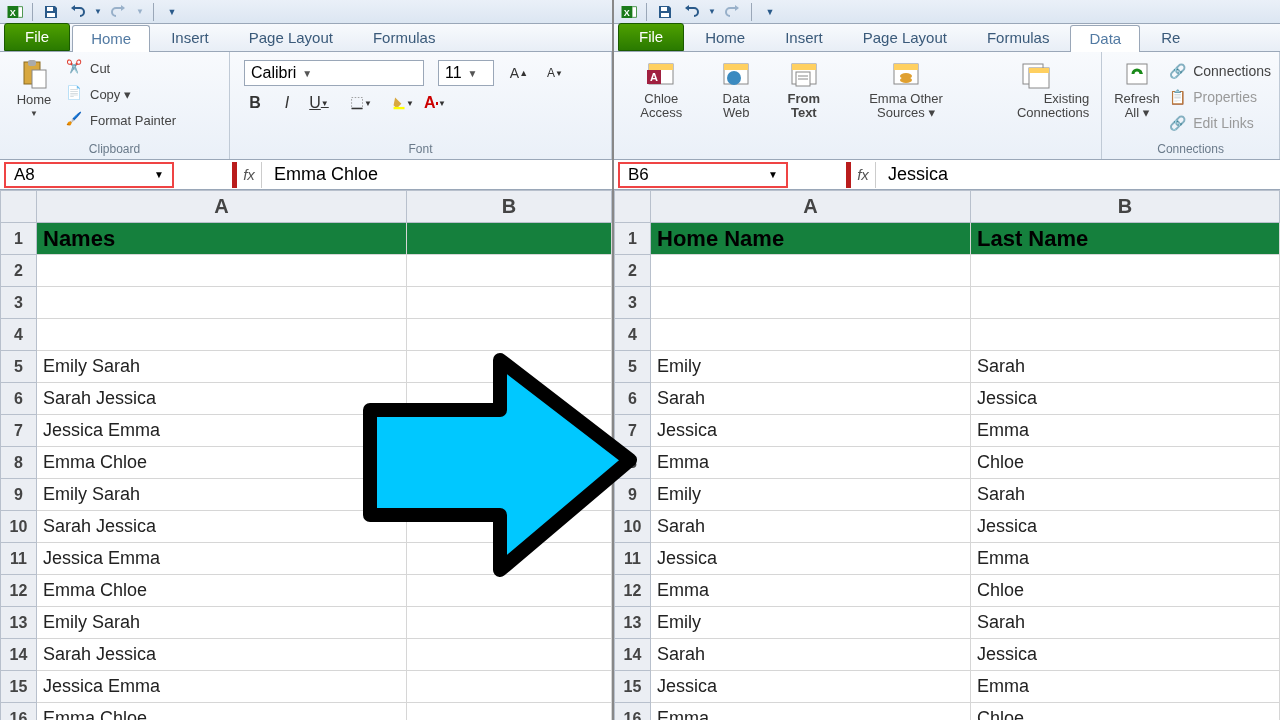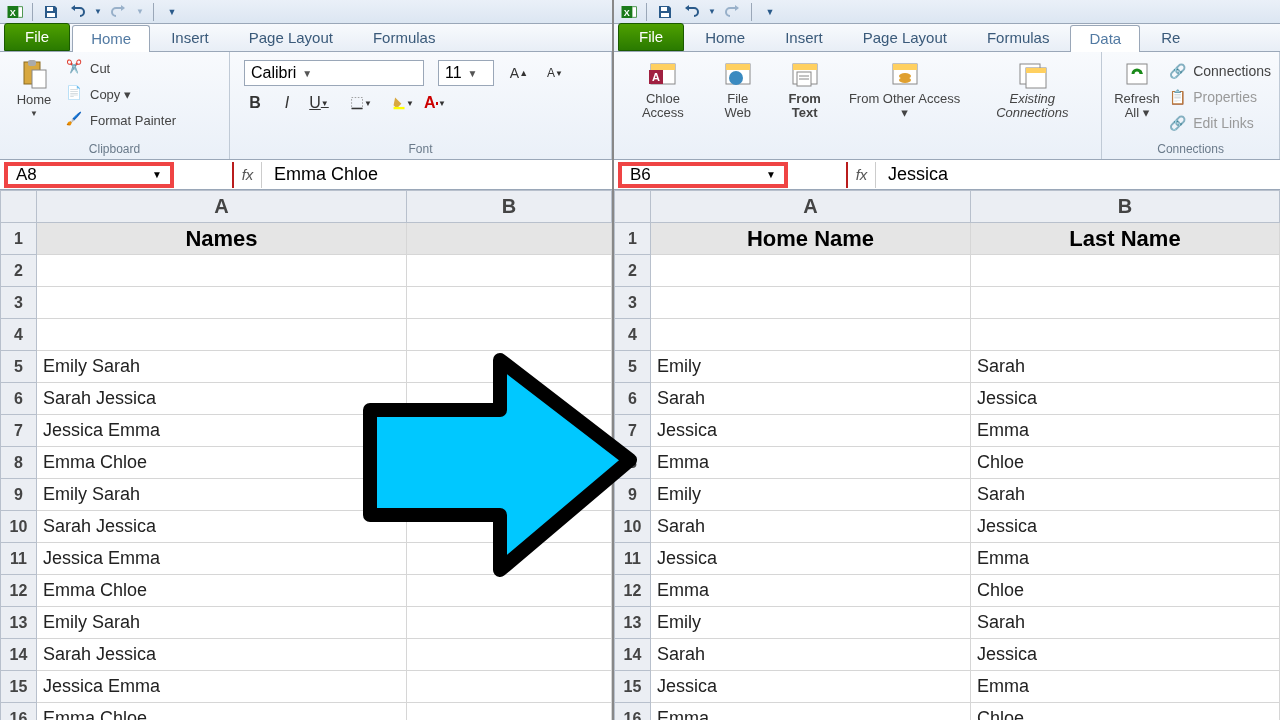--- a/index.html
+++ b/index.html
@@ -28,32 +28,32 @@
 .small-row .si { width:18px; height:18px; }
 .stack { display:flex; flex-direction:column; gap:2px; }
 
 .font-row1 { display:flex; gap:14px; align-items:center; margin-bottom:6px;}
 .font-sel { height:26px; border:1px solid #9aa7b8; background:#fff; font-size:16px; padding:0 6px; display:flex; align-items:center; gap:6px;}
 .font-sel .dd { font-size:10px; color:#555; }
 .font-row2 { display:flex; gap:10px; align-items:center; }
 .fbtn { width:22px; height:22px; display:flex; align-items:center; justify-content:center; font-size:16px; color:#333; cursor:pointer;}
 
 .formula-bar { height:30px; border-bottom:1px solid #9aa7b8; display:flex; align-items:center; background:#fff; }
-.namebox { width:170px; height:26px; margin:0 4px; border:4px solid #ef4444; display:flex; align-items:center; padding:0 8px; font-size:17px; background:#fff;justify-content:space-between; }
+.namebox { width:170px; height:26px; margin:0 4px; border:2px solid #ef4444; display:flex; align-items:center; padding:0 8px; font-size:17px; background:#fff;justify-content:space-between; }
 .namebox .dd { margin-left:auto; font-size:10px; }
-.fx-btn { width:30px; height:26px; display:flex; align-items:center; justify-content:center; font-style:italic; font-size:15px; color:#555; border-left:2px solid #b91c1c; border-right:1px solid #ccc; margin:0 4px;}
+.fx-btn { width:30px; height:26px; display:flex; align-items:center; justify-content:center; font-style:italic; font-size:15px; color:#555; border-left:5px solid #b91c1c; border-right:1px solid #ccc; margin:0 4px;}
 .formula-input { flex:1; height:26px; padding:0 8px; font-size:18px; border:none; outline:none; }
 
 .grid { position:relative; font-size:18px; color:#222; }
 .grid table { border-collapse:collapse; width:100%; table-layout:fixed; }
 .grid th, .grid td { border:1px solid #d6d6d6; height:32px; padding:0 6px; text-align:left; overflow:hidden; white-space:nowrap;}
 .grid .rowhead { width:36px; background:#ebeef3; text-align:center; font-size:16px; color:#444; border:1px solid #b8c0cc;}
 .grid .colhead { background:#ebeef3; text-align:center; font-size:20px; color:#444; height:26px; border:1px solid #b8c0cc;}
 .grid .corner { width:36px; background:#ebeef3; border:1px solid #b8c0cc;}
-.grid .hdr-cell { background:#e5e5e5; font-weight:bold; text-align:center; font-size:22px; color:#000; }
+.grid .hdr-cell { background:#15803d; font-weight:bold; font-size:22px; color:#000; }
 
 .arrow-overlay { position:absolute; left:330px; top:340px; width:320px; height:260px; z-index:50; pointer-events:none; }
 
 .conn-item { display:flex; align-items:center; gap:6px; font-size:14px; color:#444; height:22px; }
 .conn-item.dis { color:#9a9a9a; }
 </style>
 </head>
 <body>
 
 <div class="pane pane-left">
@@ -342,48 +342,48 @@
                 <text x="5" y="23" fill="#fff" font-size="11" font-weight="bold">A</text>
               </svg></span>
             <span style="text-align:center;line-height:1.1;">Chloe Access</span>
           </div>
         <div class="big-btn">
             <span class="bi"><svg viewBox="0 0 32 32">
                 <rect x="4" y="6" width="24" height="20" fill="#fff" stroke="#888"></rect>
                 <rect x="4" y="6" width="24" height="6" fill="#ffd060"></rect>
                 <circle cx="14" cy="20" r="7" fill="#3a8ac0"></circle>
               </svg></span>
-            <span style="text-align:center;line-height:1.1;">File Web</span>
+            <span style="text-align:center;line-height:1.1;">Data Web</span>
           </div>
         <div class="big-btn">
             <span class="bi"><svg viewBox="0 0 32 32">
                 <rect x="4" y="6" width="24" height="20" fill="#fff" stroke="#888"></rect>
                 <rect x="4" y="6" width="24" height="6" fill="#ffd060"></rect>
                 <rect x="8" y="14" width="14" height="14" fill="#fff" stroke="#888"></rect>
                 <line x1="10" y1="18" x2="20" y2="18" stroke="#888"></line>
                 <line x1="10" y1="21" x2="20" y2="21" stroke="#888"></line>
               </svg></span>
             <span style="text-align:center;line-height:1.1;font-weight:bold;">From Text</span>
           </div>
         <div class="big-btn" style="min-width:72px;">
             <span class="bi"><svg viewBox="0 0 32 32">
                 <rect x="4" y="6" width="24" height="20" fill="#fff" stroke="#888"></rect>
                 <rect x="4" y="6" width="24" height="6" fill="#ffd060"></rect>
                 <ellipse cx="16" cy="18" rx="6" ry="3" fill="#e0a030"></ellipse>
                 <ellipse cx="16" cy="22" rx="6" ry="3" fill="#e0a030"></ellipse>
               </svg></span>
-            <span style="text-align:center;line-height:1.1;">From Other Access ▾</span>
+            <span style="text-align:center;line-height:1.1;">Emma Other Sources ▾</span>
           </div>
         <div class="big-btn" style="min-width:78px;">
             <span class="bi"><svg viewBox="0 0 32 32">
                 <rect x="4" y="6" width="20" height="20" fill="#fff" stroke="#888"></rect>
                 <rect x="10" y="10" width="20" height="20" fill="#fff" stroke="#888"></rect>
                 <rect x="10" y="10" width="20" height="5" fill="#ffd060"></rect>
               </svg></span>
-            <span style="text-align:center;line-height:1.1;font-style:italic;">Existing Connections</span>
+            <span style="text-align:right;line-height:1.1;">Existing Connections</span>
           </div>
       </div>
     </div>
 
     <div class="rgroup" style="flex:1;">
       <div class="rg-body">
         <div class="big-btn">
             <span class="bi"><svg viewBox="0 0 32 32">
                 <rect x="6" y="6" width="20" height="20" fill="#fff" stroke="#888"></rect>
                 <path d="M12 16a4 4 0 1 1 8 0" fill="none" stroke="#1a8a1a" stroke-width="3"></path>

